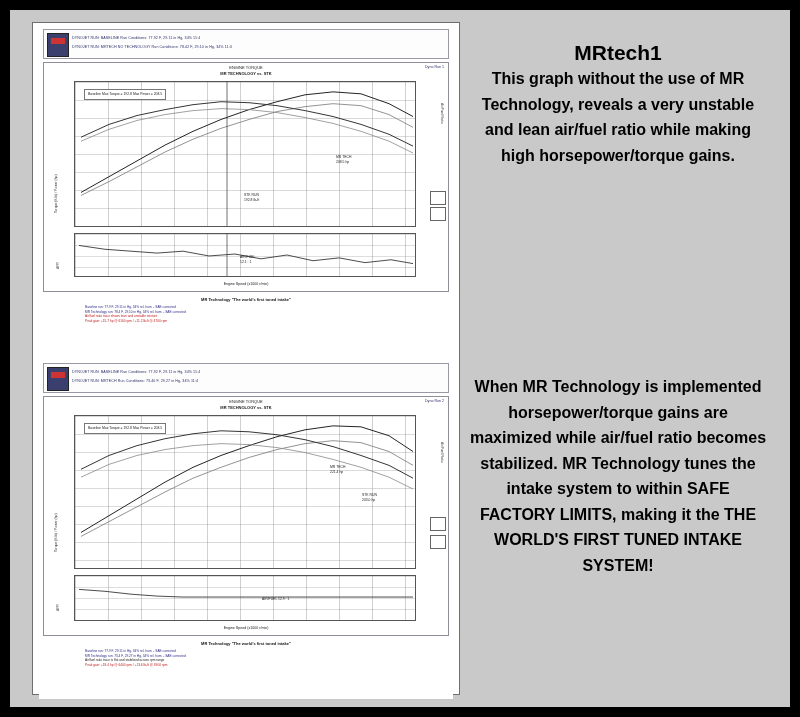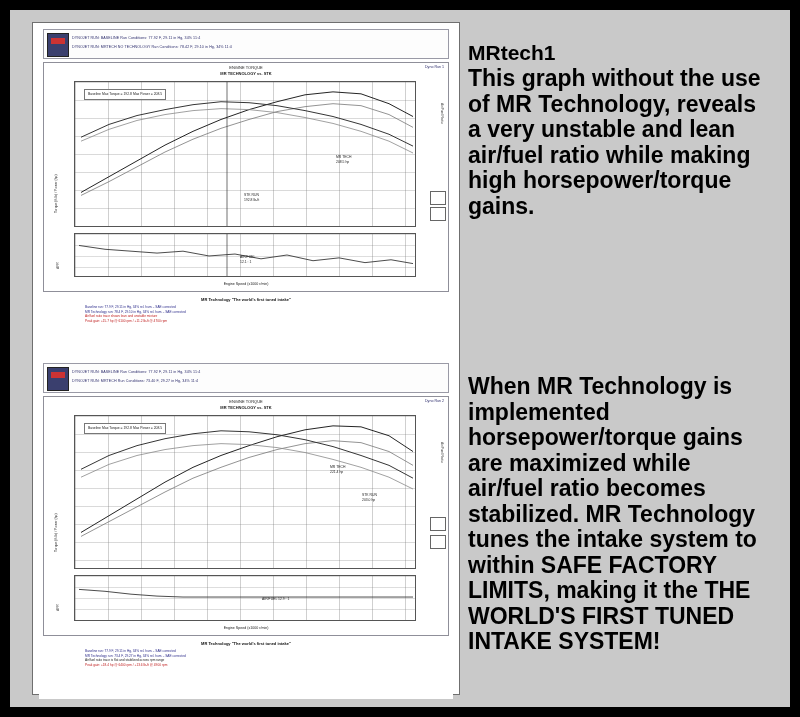--- a/index.html
+++ b/index.html
@@ -226,37 +226,38 @@
     overflow: visible;
   }
 
   
   .text-col {
     position: absolute;
     left: 458px;
     top: 12px;
     width: 300px;
     height: 673px;
+    text-align: center;
   }
   .text-block {
     position: absolute;
     left: 0;
     width: 300px;
   }
   .text-block.b1 { top: 18px; }
   .text-block.b2 { top: 352px; }
   .tb-title {
     font-size: 21px;
     font-weight: bold;
     color: #000;
     line-height: 25px;
     margin-bottom: 1px;
   }
   .tb-body {
-    font-size: 23px;
+    font-size: 16px;
     font-weight: bold;
     color: #000;
     line-height: 25.5px;
   }
 </style>
 </head>
 <body>
 
 <div class="frame">
   <div class="inner">

